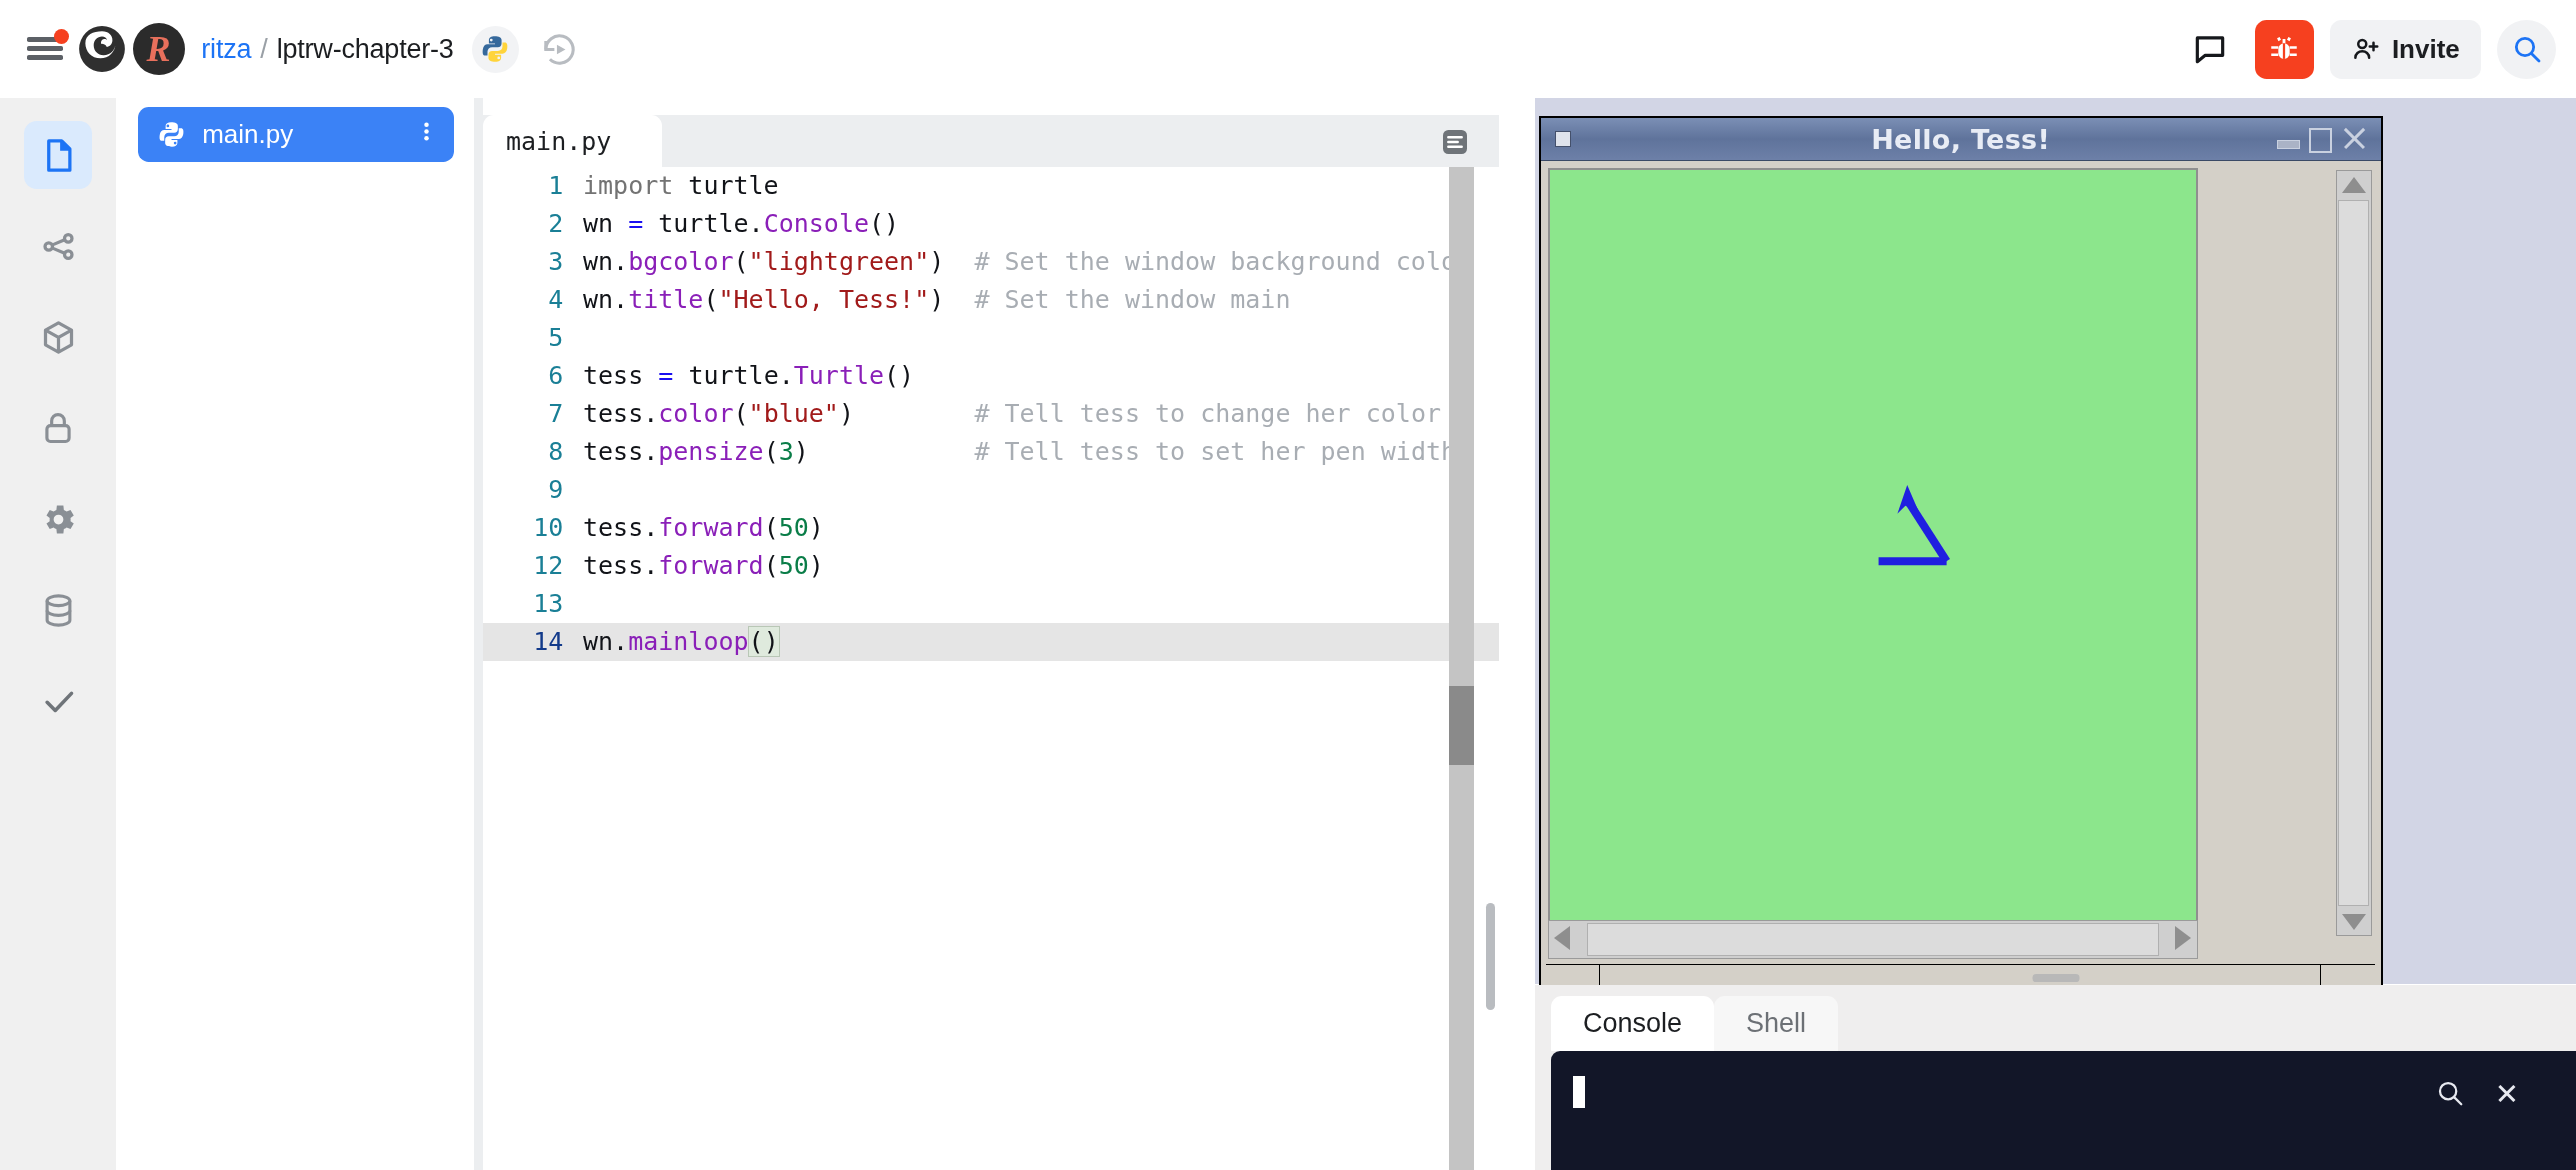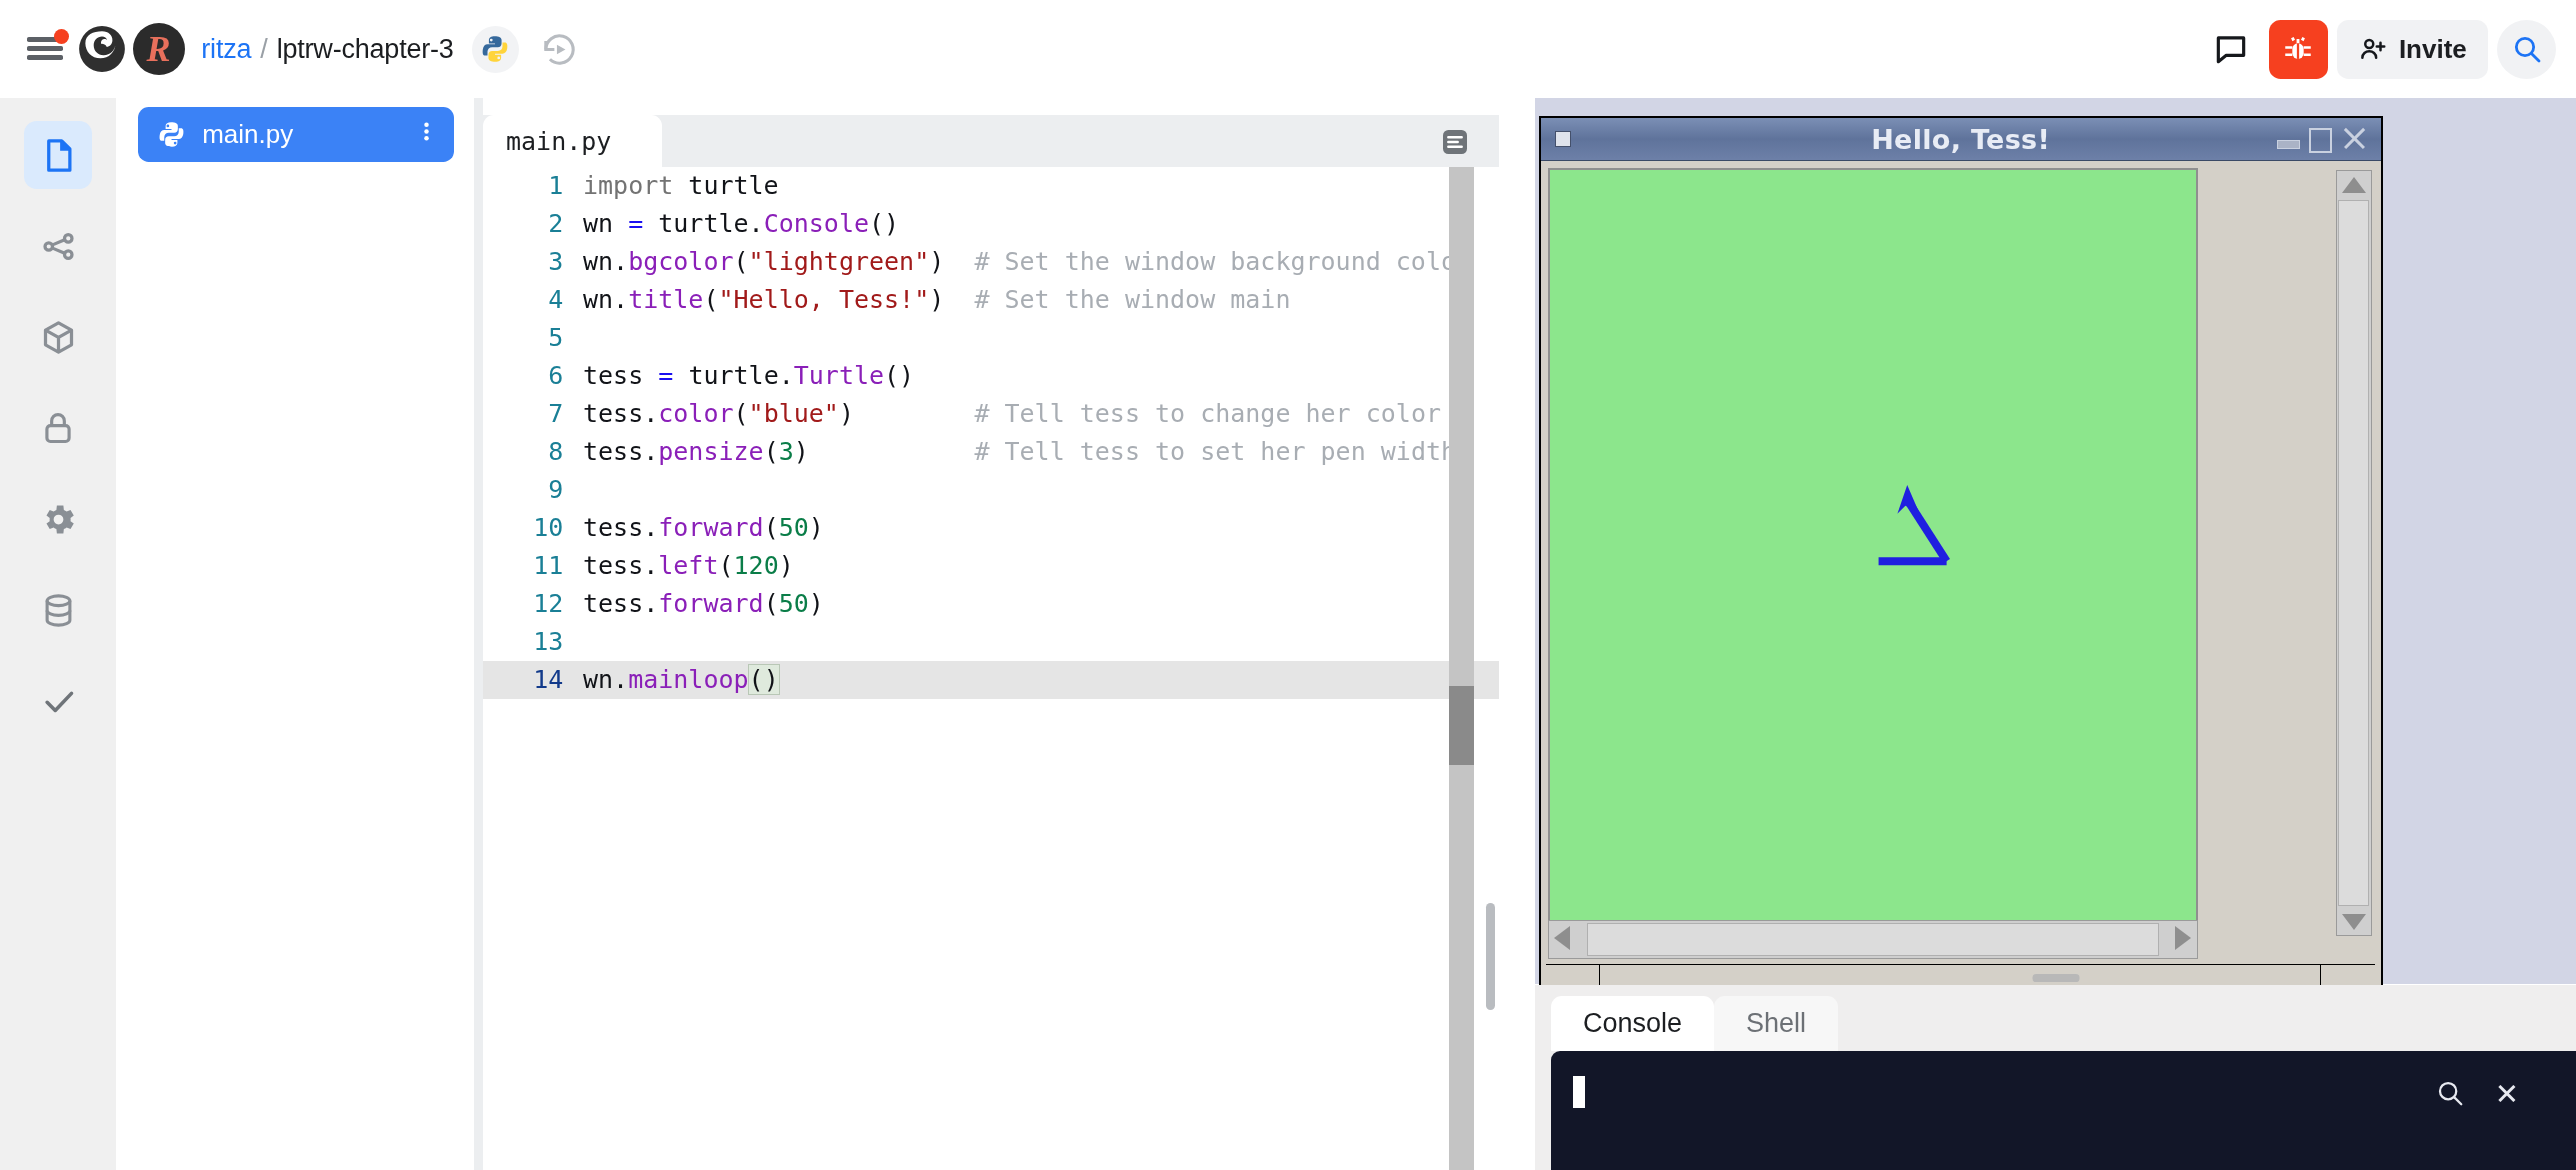--- a/index.html
+++ b/index.html
@@ -56,21 +56,21 @@
   .stop-btn {
     position: absolute; left: 1198px; top: 9px; width: 172px; height: 81px;
     background: #f1f2f4; border-radius: 12.5px; border: 0.9px solid #eceef0;
     display: flex; align-items: center; justify-content: center; gap: 16px;
     font-size: 28px; color: #5a5f66;
   }
   .stop-square { width: 25px; height: 25px; background: #6b7076; border-radius: 2.7px; }
 
   .hdr-right {
     position: absolute; right: 19.7px; top: 0; height: 98px;
-    display: flex; align-items: center; gap: 9px;
+    display: flex; align-items: center; gap: 16px;
   }
   .bug-btn {
     width: 59px; height: 59px; border-radius: 11.6px; background: #f6401f;
     display: flex; align-items: center; justify-content: center;
   }
   .invite-btn {
     height: 59px; border-radius: 11.6px; background: #f1f2f4; padding: 0 21.5px;
     display: flex; align-items: center; gap: 10.7px; font-size: 26px;
     color: #1c1e21; font-weight: 600;
   }
@@ -456,24 +456,20 @@
         </div>
         <div class="cline">
           <div class="gutter">9</div>
           <div class="ctext"></div>
         </div>
         <div class="cline">
           <div class="gutter">10</div>
           <div class="ctext"><span class="tok-plain">tess.</span><span class="tok-fn">forward</span><span class="tok-plain">(</span><span class="tok-num">50</span><span class="tok-plain">)</span></div>
         </div>
         <div class="cline">
-          <div class="gutter">11</div>
-          <div class="ctext"><span class="tok-plain">tess.</span><span class="tok-fn">left</span><span class="tok-plain">(</span><span class="tok-num">120</span><span class="tok-plain">)</span></div>
-        </div>
-        <div class="cline">
           <div class="gutter">12</div>
           <div class="ctext"><span class="tok-plain">tess.</span><span class="tok-fn">forward</span><span class="tok-plain">(</span><span class="tok-num">50</span><span class="tok-plain">)</span></div>
         </div>
         <div class="cline">
           <div class="gutter">13</div>
           <div class="ctext"></div>
         </div>
         <div class="cline active">
           <div class="gutter active">14</div>
           <div class="ctext"><span class="tok-plain">wn.</span><span class="tok-fn">mainloop</span><span class="tok-plain bracket-hl">()</span></div>

